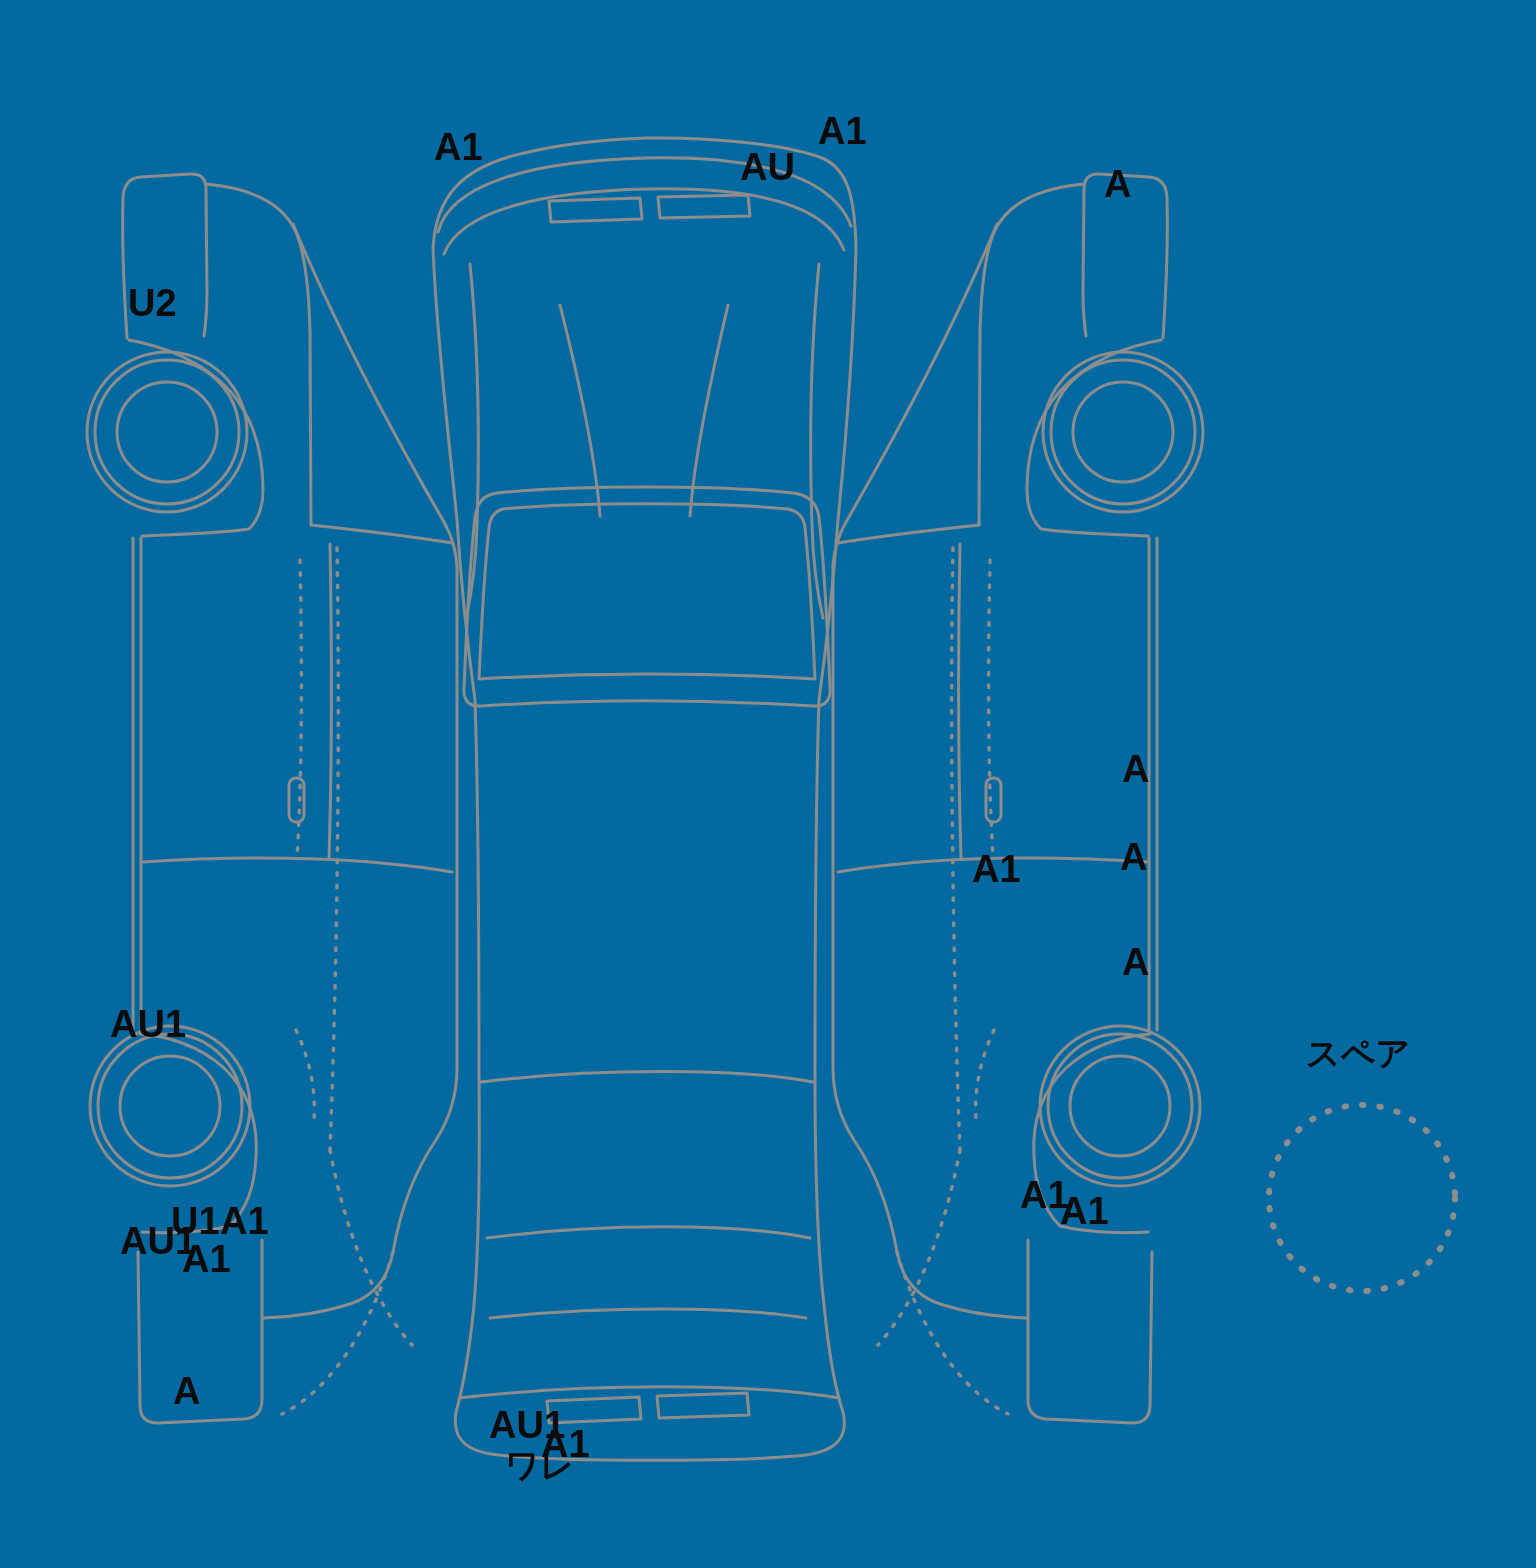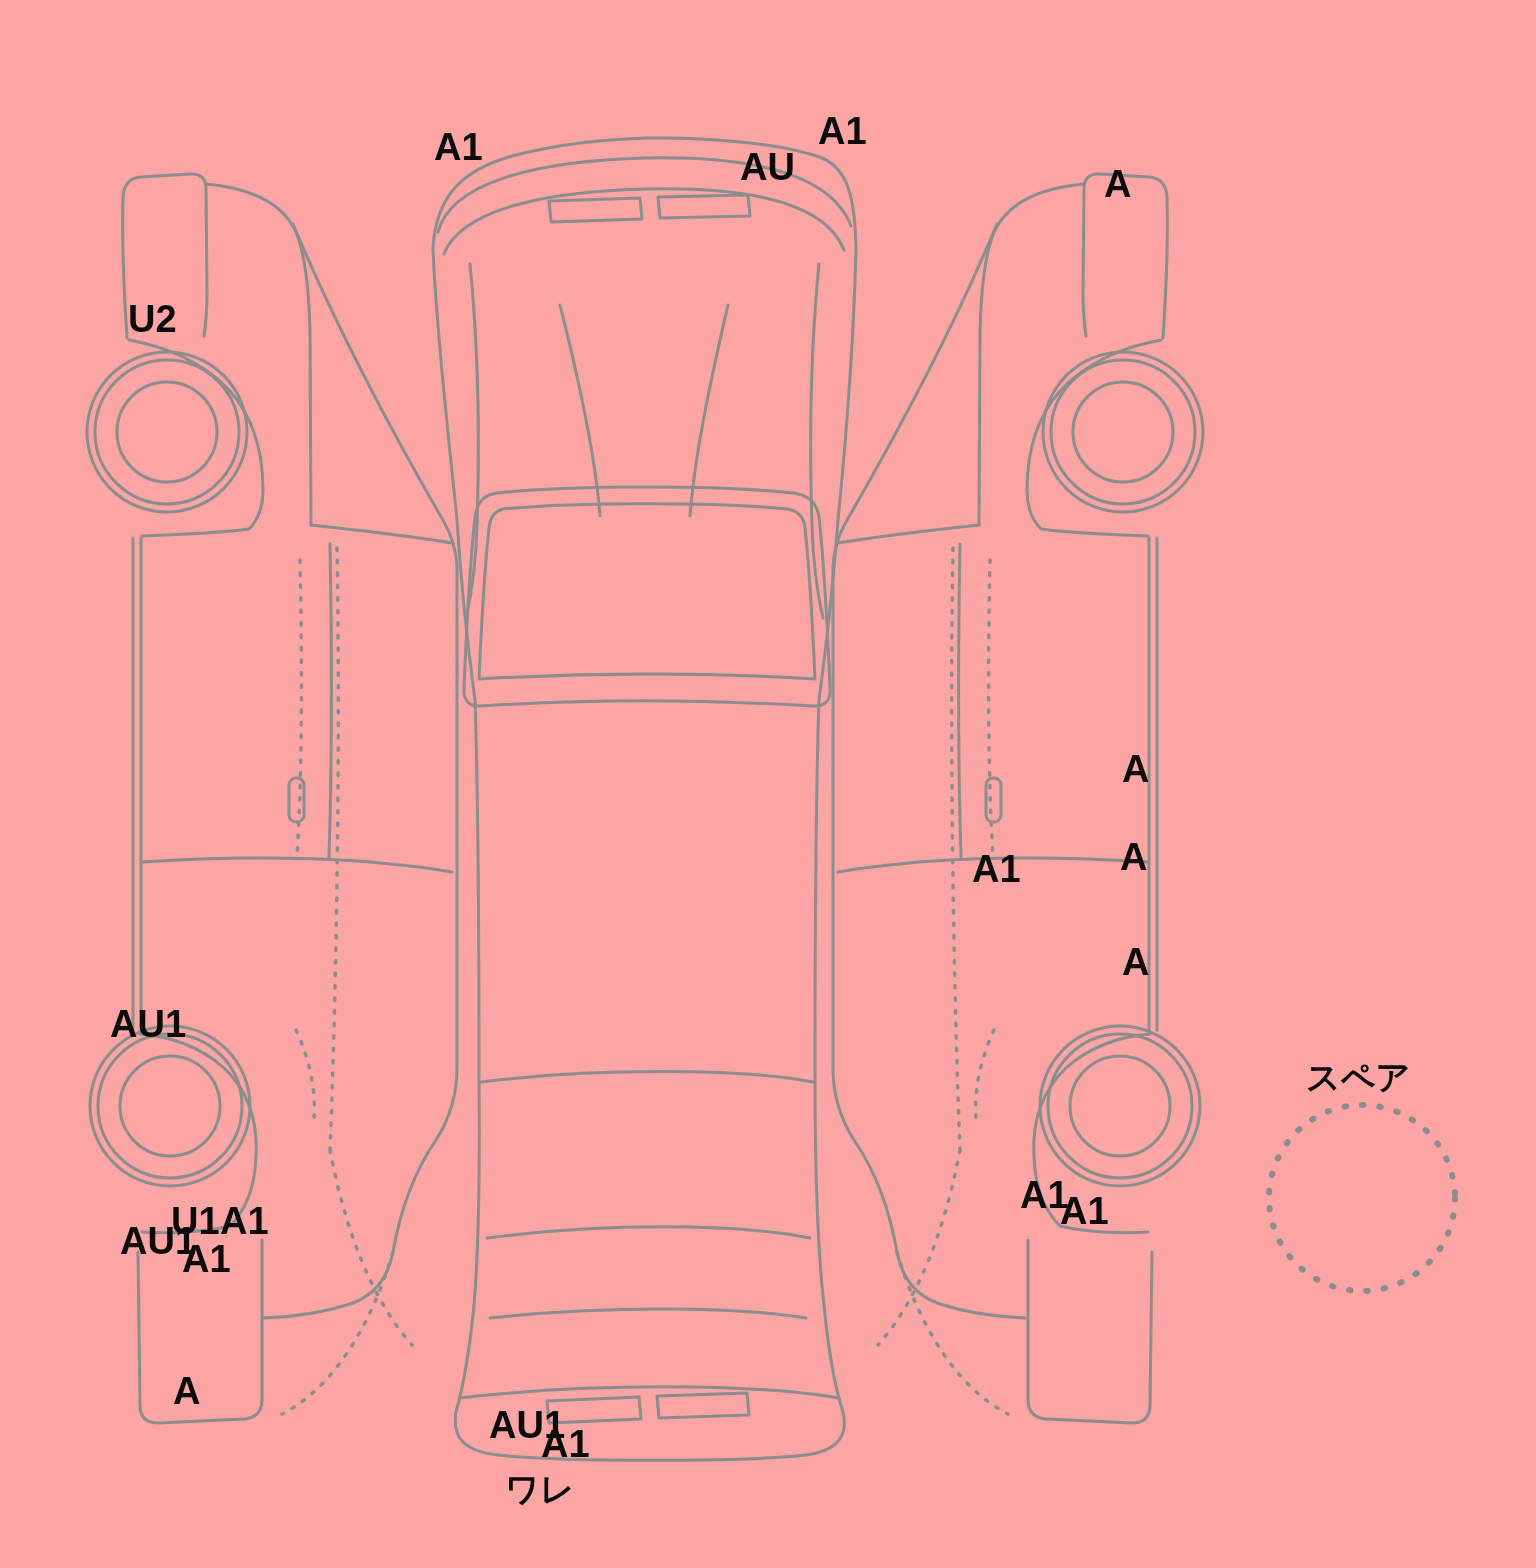--- a/index.html
+++ b/index.html
@@ -1,25 +1,25 @@
 <!DOCTYPE html>
 <html><head>
 <meta charset="utf-8">
 <style>
   html,body{margin:0;padding:0;background:#ffffff;}
-  .stage{position:relative;width:1536px;height:1568px;background:#fca5a5;overflow:hidden;
+  .stage{position:relative;width:1536px;height:1568px;background:#0369a1;overflow:hidden;
          font-family:"Liberation Sans",sans-serif;}
   .stage svg{position:absolute;left:0;top:0;}
   svg path, svg rect, svg circle{fill:none;stroke:#8d8d8d;stroke-width:3;
          stroke-linecap:round;stroke-linejoin:round;}
   svg .dot{stroke-dasharray:2.5 10;stroke-width:3.5;}
   svg .dot2{stroke-dasharray:1.5 16;stroke-width:6;}
   .lbl{position:absolute;font-size:38px;font-weight:600;color:#0b0b0b;line-height:1;
        white-space:nowrap;}
-  .lbl.jp{font-size:34px;margin-top:24px;}
+  .lbl.jp{font-size:34px;}
 </style>
 </head>
 <body>
 
 <div class="stage">
 
   <svg width="1536" height="1568" viewBox="0 0 1536 1568">
 
     <g>
       <path d="M433 248 C436 196 462 168 520 154 C565 143 612 139 647 138 C702 137 782 143 822 158 C848 169 855 198 856 248 C854 330 846 440 838 520 C832 600 825 656 819 700 C816 790 815 980 815 1075 C815 1170 817 1245 824 1305 C829 1356 836 1391 843 1412 C849 1438 835 1451 806 1455 C745 1462 560 1462 498 1455 C464 1451 452 1438 456 1412 C462 1391 469 1356 474 1305 C479 1245 480 1170 479 1075 C479 980 478 790 475 700 C469 656 462 600 457 520 C449 440 436 330 433 248 Z"></path>
@@ -97,21 +97,21 @@
 
     <g>
       <circle class="dot2" cx="1362" cy="1198" r="93"></circle>
     </g>
   </svg>
 
   <div class="lbl" style="left:434px;top:128px">A1</div>
   <div class="lbl" style="left:818px;top:112px">A1</div>
   <div class="lbl" style="left:740px;top:148px">AU</div>
   <div class="lbl" style="left:1104px;top:165px">A</div>
-  <div class="lbl" style="left:128px;top:300px">U2</div>
+  <div class="lbl" style="left:128px;top:284px">U2</div>
   <div class="lbl" style="left:1122px;top:750px">A</div>
   <div class="lbl" style="left:1120px;top:838px">A</div>
   <div class="lbl" style="left:972px;top:850px">A1</div>
   <div class="lbl" style="left:1122px;top:943px">A</div>
   <div class="lbl" style="left:110px;top:1005px">AU1</div>
   <div class="lbl jp" style="left:1306px;top:1036px">スペア</div>
   <div class="lbl" style="left:1020px;top:1176px">A1</div>
   <div class="lbl" style="left:1060px;top:1192px">A1</div>
   <div class="lbl" style="left:171px;top:1202px">U1</div>
   <div class="lbl" style="left:220px;top:1202px">A1</div>

